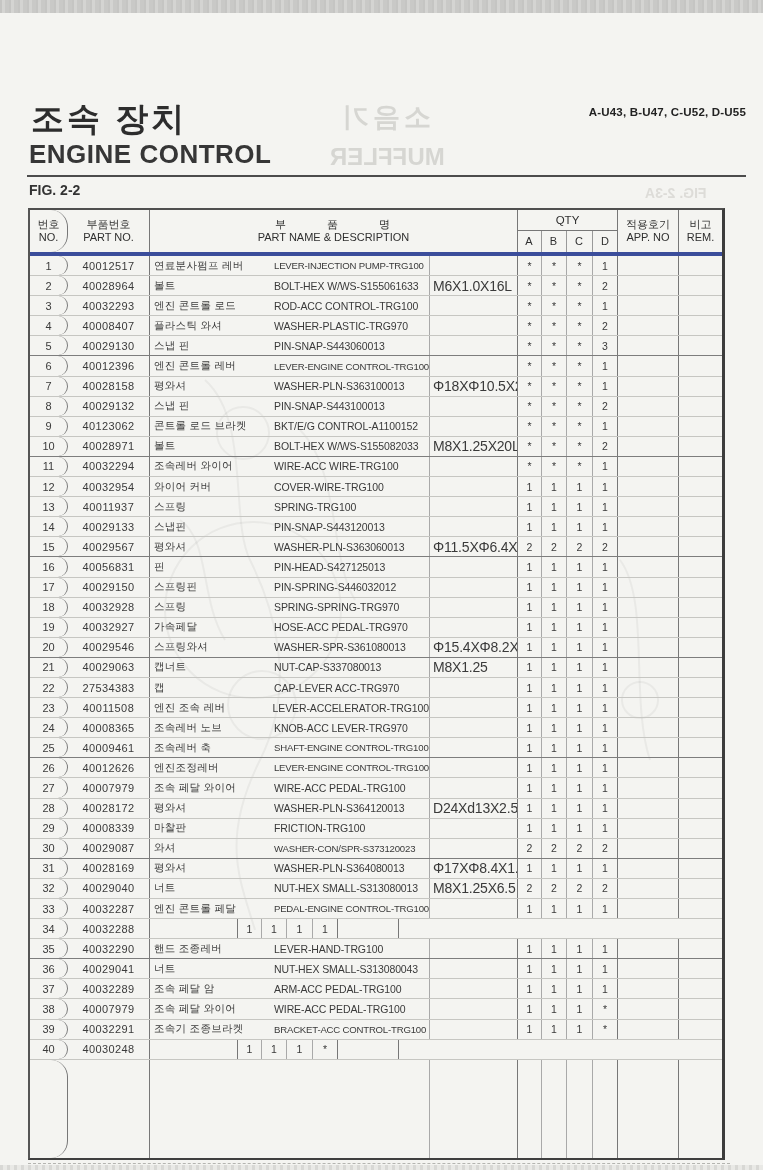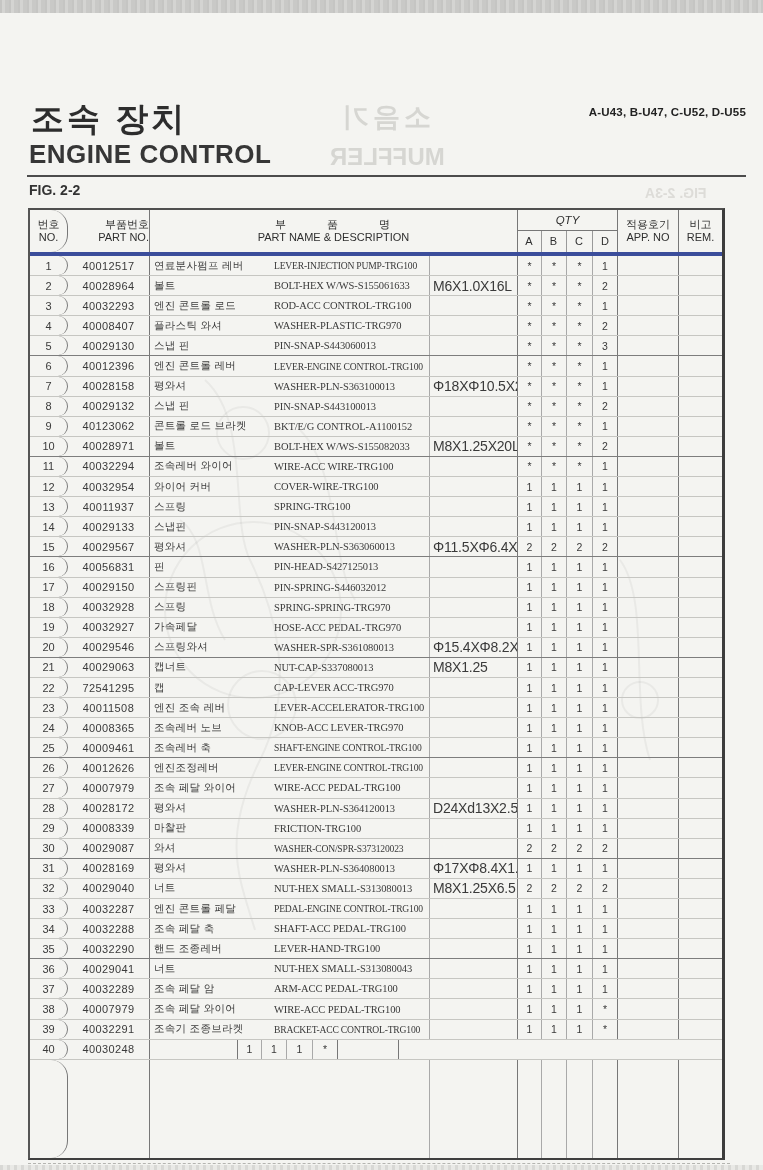--- a/index.html
+++ b/index.html
@@ -41,42 +41,42 @@
     border-right:3px solid #3c3c3c; border-bottom:2.5px solid #3f3f3f;
     background:transparent;
   }
   .t-head{display:flex; height:42px; border-bottom:4px solid #3b4d9b;}
   .hcell{box-sizing:border-box; display:flex; flex-direction:column; justify-content:center; align-items:center;
     font-size:11px; line-height:13px; color:#2f2f2f;}
   .hcell .kr{font-size:11px;} .hcell .en{font-size:11px;}
   .b-r{border-right:1px solid #777;}
   .b-r-lt{border-right:1px solid #a9a9a9;}
 
-  .w-no{width:38px;border-radius:17px;} .w-pn{width:82px;align-items:flex-end;} .w-name{width:280px;} .w-spec{width:88px;}
+  .w-no{width:38px;border-radius:17px;} .w-pn{width:82px;} .w-name{width:280px;} .w-spec{width:88px;}
   .w-qa{width:24px;} .w-qb{width:25px;} .w-qc{width:26px;} .w-qd{width:25px;}
   .w-app{width:61px;} .w-rem{flex:1;}
   .w-namespec{width:368px;}
 
   .h-qty{width:100px; display:flex; flex-direction:column; padding:0;}
-  .h-qty .qty-top{flex:1; display:flex; align-items:center; justify-content:center; font-size:11.5px;font-style:italic;}
+  .h-qty .qty-top{flex:1; display:flex; align-items:center; justify-content:center; font-size:11.5px;}
   .h-qty .qty-bot{height:21px; display:flex; border-top:1px solid #777;}
   .h-qty .qty-bot span{box-sizing:border-box; display:flex; align-items:center; justify-content:center; font-size:11px;}
   .h-qty .qty-bot span:not(:last-child){border-right:1px solid #999;}
   .qs-a{width:24px;} .qs-b{width:25px;} .qs-c{width:26px;} .qs-d{width:25px;}
   .h-name .kr{letter-spacing:2px; word-spacing:34px;}
 
   .t-body{display:flex; flex-direction:column;}
   .trow{display:flex; height:20.1px; box-sizing:border-box; border-bottom:1px solid #c6c6c2;}
   .trow.group-end{border-bottom:1px solid #7d7d7d;}
   .tcell{box-sizing:border-box; display:flex; align-items:center; font-size:11px; overflow:hidden; white-space:nowrap;}
   .c-no{justify-content:center;}
   .c-pn{justify-content:center; letter-spacing:.4px;}
   .c-name{padding-left:4px;}
   .c-name .kr{width:120px; font-size:10.5px; letter-spacing:.3px; overflow:hidden;}
-  .c-name .en{flex:1; font-size:10.5px; letter-spacing:-.1px;font-family:Liberation Serif, serif;}
+  .c-name .en{flex:1; font-size:10.5px; letter-spacing:-.1px;}
   .c-name .en.condensed{font-size:9.6px; letter-spacing:-.2px;}
   .c-spec{padding-left:3px; font-size:14px; letter-spacing:-.2px;}
   .c-q{justify-content:center; font-size:10.5px;}
   .c-app{justify-content:center;} .c-rem{justify-content:center;}
   .t-tail{flex:1; display:flex;}
   .t-tail .tcell{height:auto;}
 </style>
 </head>
 <body>
 
@@ -450,21 +450,21 @@
     <div class="tcell c-spec w-spec b-r">M8X1.25</div>
     <div class="tcell c-q w-qa b-r-lt">1</div>
     <div class="tcell c-q w-qb b-r-lt">1</div>
     <div class="tcell c-q w-qc b-r-lt">1</div>
     <div class="tcell c-q w-qd b-r">1</div>
     <div class="tcell c-app w-app b-r"></div>
     <div class="tcell c-rem w-rem"></div>
   </div>
         <div class="trow">
     <div class="tcell c-no w-no b-r">22</div>
-    <div class="tcell c-pn w-pn b-r">72541295</div>
+    <div class="tcell c-pn w-pn b-r">27534383</div>
     <div class="tcell c-name w-name b-r-lt">
       <span class="kr">캡</span>
       <span class="en">CAP-LEVER ACC-TRG970</span>
     </div>
     <div class="tcell c-spec w-spec b-r"></div>
     <div class="tcell c-q w-qa b-r-lt">1</div>
     <div class="tcell c-q w-qb b-r-lt">1</div>
     <div class="tcell c-q w-qc b-r-lt">1</div>
     <div class="tcell c-q w-qd b-r">1</div>
     <div class="tcell c-app w-app b-r"></div>
@@ -631,24 +631,20 @@
     <div class="tcell c-q w-qa b-r-lt">1</div>
     <div class="tcell c-q w-qb b-r-lt">1</div>
     <div class="tcell c-q w-qc b-r-lt">1</div>
     <div class="tcell c-q w-qd b-r">1</div>
     <div class="tcell c-app w-app b-r"></div>
     <div class="tcell c-rem w-rem"></div>
   </div>
         <div class="trow">
     <div class="tcell c-no w-no b-r">34</div>
     <div class="tcell c-pn w-pn b-r">40032288</div>
-    <div class="tcell c-name w-name b-r-lt">
-      <span class="kr">조속 페달 축</span>
-      <span class="en">SHAFT-ACC PEDAL-TRG100</span>
-    </div>
     <div class="tcell c-spec w-spec b-r"></div>
     <div class="tcell c-q w-qa b-r-lt">1</div>
     <div class="tcell c-q w-qb b-r-lt">1</div>
     <div class="tcell c-q w-qc b-r-lt">1</div>
     <div class="tcell c-q w-qd b-r">1</div>
     <div class="tcell c-app w-app b-r"></div>
     <div class="tcell c-rem w-rem"></div>
   </div>
         <div class="trow group-end">
     <div class="tcell c-no w-no b-r">35</div>

